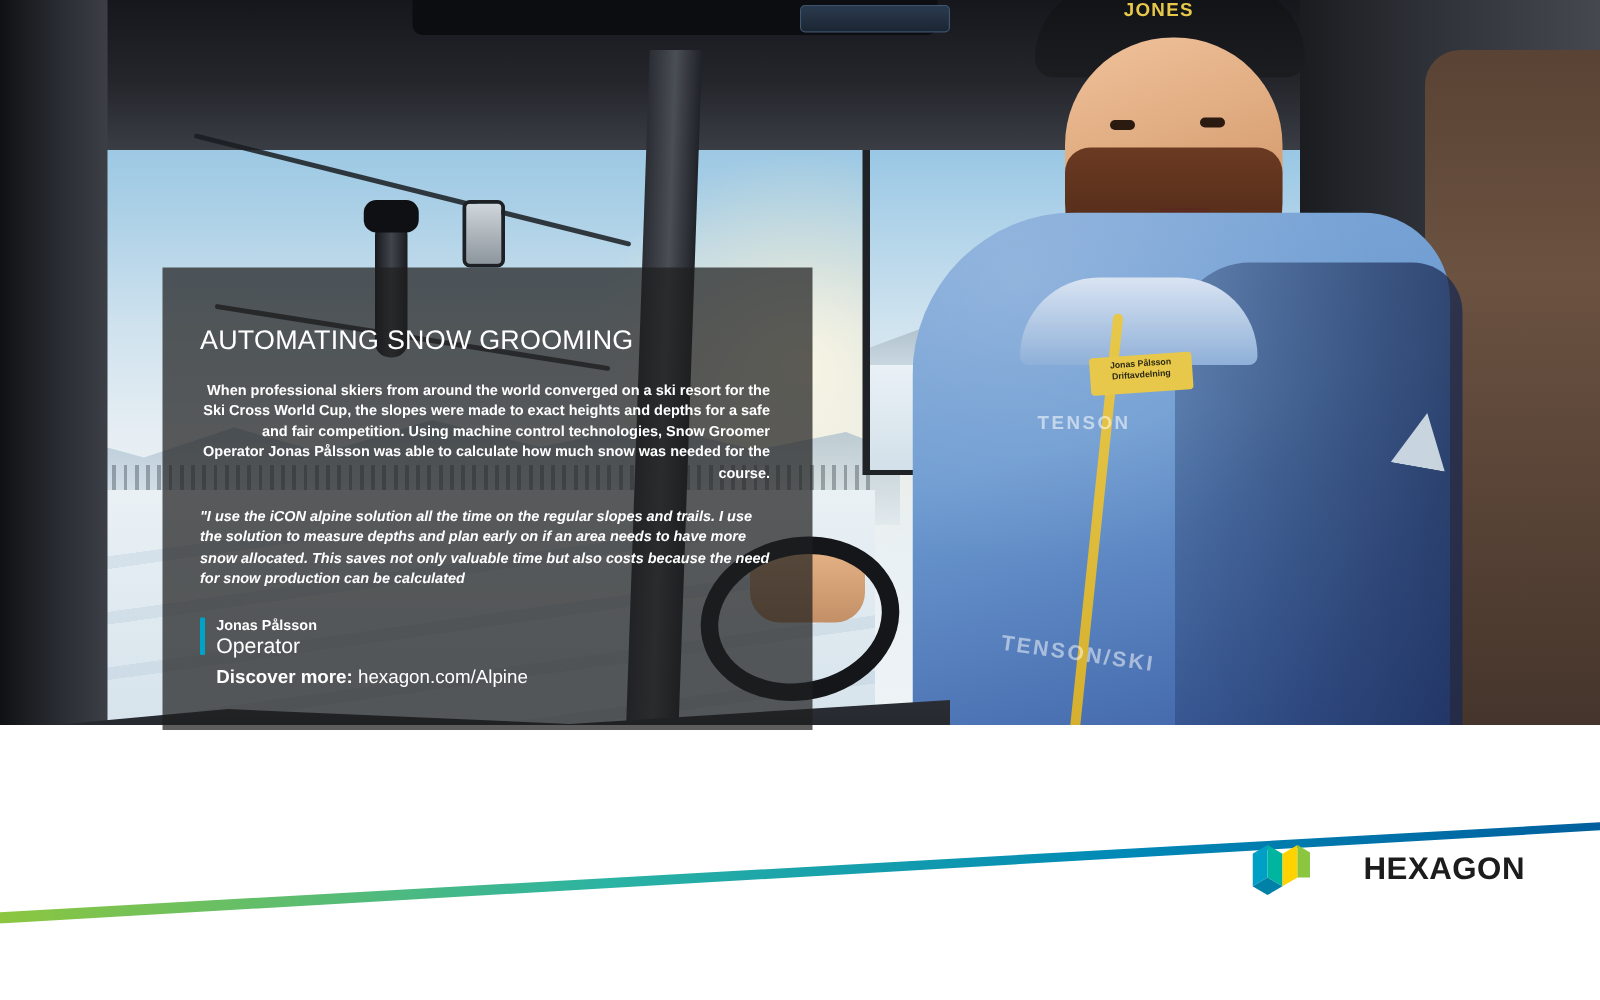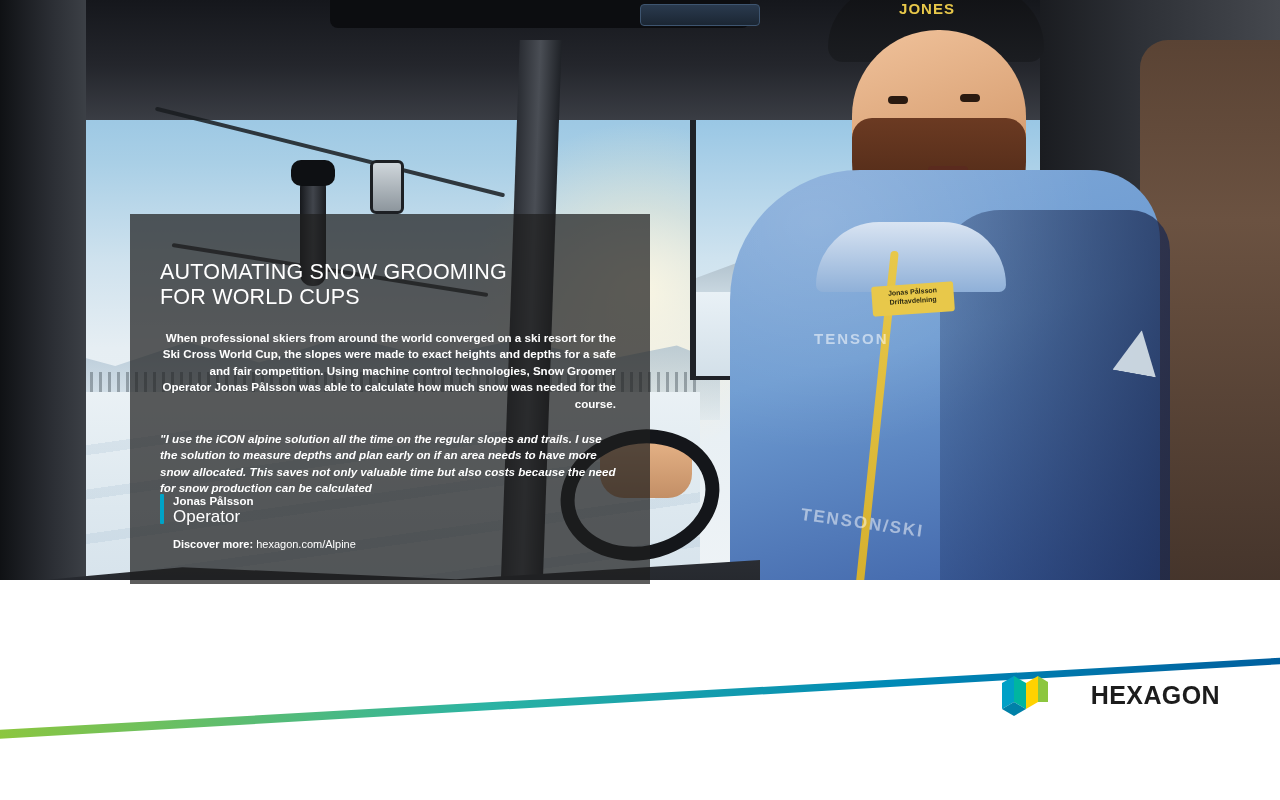--- a/index.html
+++ b/index.html
@@ -210,21 +210,21 @@
   }
   .badge {
     position: absolute; left: 232px; top: 284px; width: 82px; height: 30px;
     background: #e8c84a; border-radius: 3px;
     transform: rotate(-4deg);
     font-size: 7px; color: #2d2a12; text-align: center; line-height: 1.25;
     padding-top: 4px; font-weight: bold;
     font-family: "Liberation Sans", sans-serif;
   }
   .logo-patch {
-    position: absolute; left: 174px; top: 330px; width: 120px; height: 22px;
+    position: absolute; left: 190px; top: 330px; width: 120px; height: 22px;
     color: rgba(255,255,255,.55); font-size: 15px; letter-spacing: 2px; font-weight: bold;
   }
   .refl-patch {
     position: absolute; left: 476px; top: 330px; width: 44px; height: 44px;
     background: #d9e3ea; transform: rotate(10deg);
     clip-path: polygon(50% 0, 100% 100%, 0 100%);
     opacity: .9;
   }
   .sleeve-text {
     position: absolute; left: 160px; top: 520px; width: 220px;
@@ -291,21 +291,21 @@
     display: flex; align-items: stretch; gap: 9px;
   }
   .attrib .bar {
     width: 4px; background: #00a3c7; border-radius: 1px;
   }
   .attrib .who { color:#fff; }
   .attrib .name { font-size: 11.5px; font-weight: bold; line-height: 15px; }
   .attrib .role { font-size: 17px; font-weight: normal; line-height: 15px; }
   .discover {
     position: absolute; left: 43px; bottom: 34px;
-    color: #ffffff; font-size: 11px; font-weight: bold; text-align: center;
+    color: #ffffff; font-size: 15px; font-weight: bold; text-align: center;
   }
   .discover .url { font-weight: normal; }
 
   
   .footer {
     position: absolute; left: 0; bottom: 0; width: 1280px; height: 180px;
   }
   .footer-white {
     position: absolute; left: 0; bottom: 0; width: 1280px; height: 180px;
     background: #ffffff;
@@ -390,21 +390,20 @@
     <div class="console-btn" style="left:230px; top:612px;"></div>
     <div class="console-btn" style="left:270px; top:612px;"></div>
     <div class="console-light">
       <div class="red"></div>
     </div>
   </div>
 
   <div class="panel">
     <h1>
       <span>AUTOMATING SNOW GROOMING</span><br>
-      <span>FOR WORLD CUPS</span>
     </h1>
     <p class="body">When professional skiers from around the world converged on a ski resort for the Ski Cross World Cup, the slopes were made to exact heights and depths for a safe and fair competition. Using machine control technologies, Snow Groomer Operator Jonas Pålsson was able to calculate how much snow was needed for the course.</p>
     <p class="quote">"I use the iCON alpine solution all the time on the regular slopes and trails. I use the solution to measure depths and plan early on if an area needs to have more snow allocated. This saves not only valuable time but also costs because the need for snow production can be calculated</p>
 
     <div class="attrib">
       <div class="bar"></div>
       <div class="who">
         <div class="name">Jonas Pålsson</div>
         <div class="role">Operator</div>
       </div>

